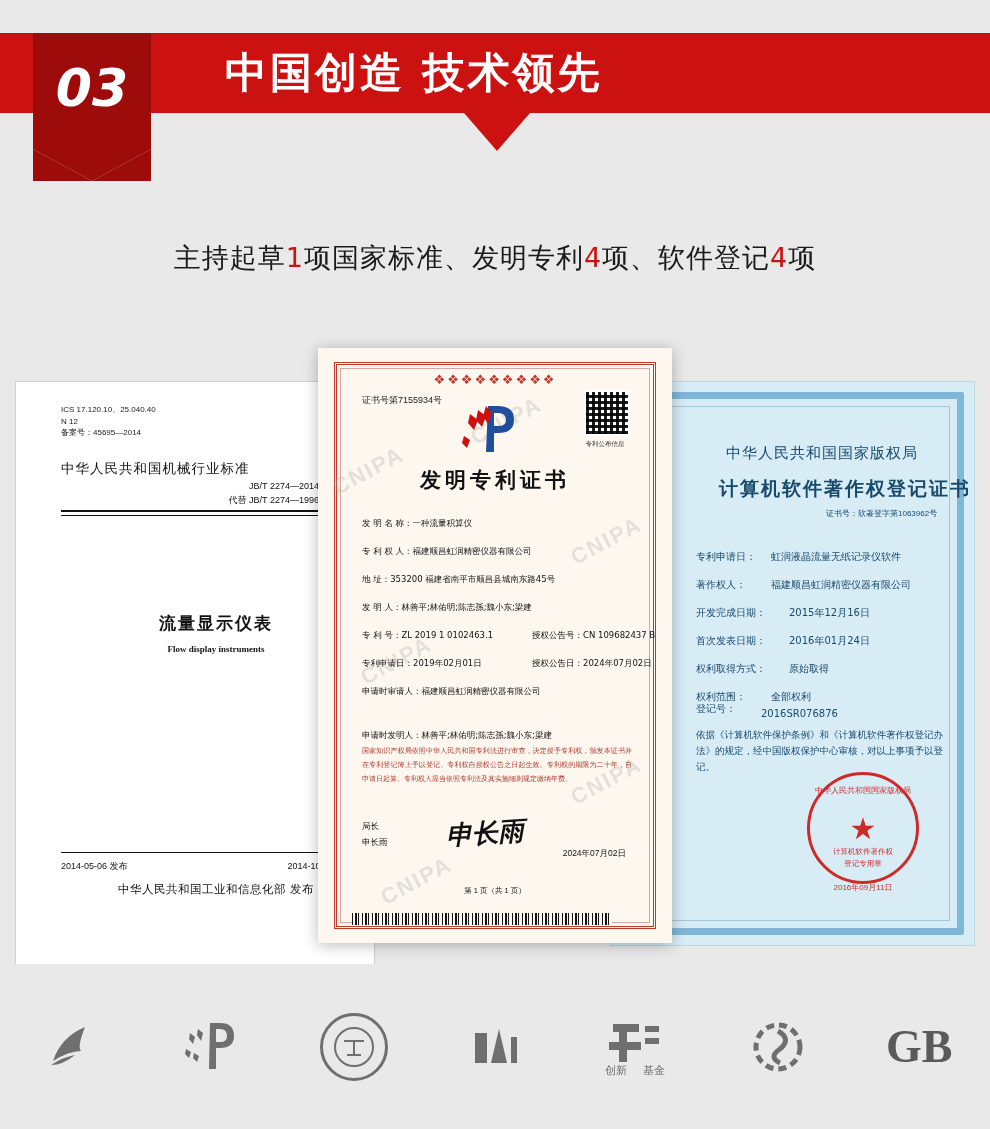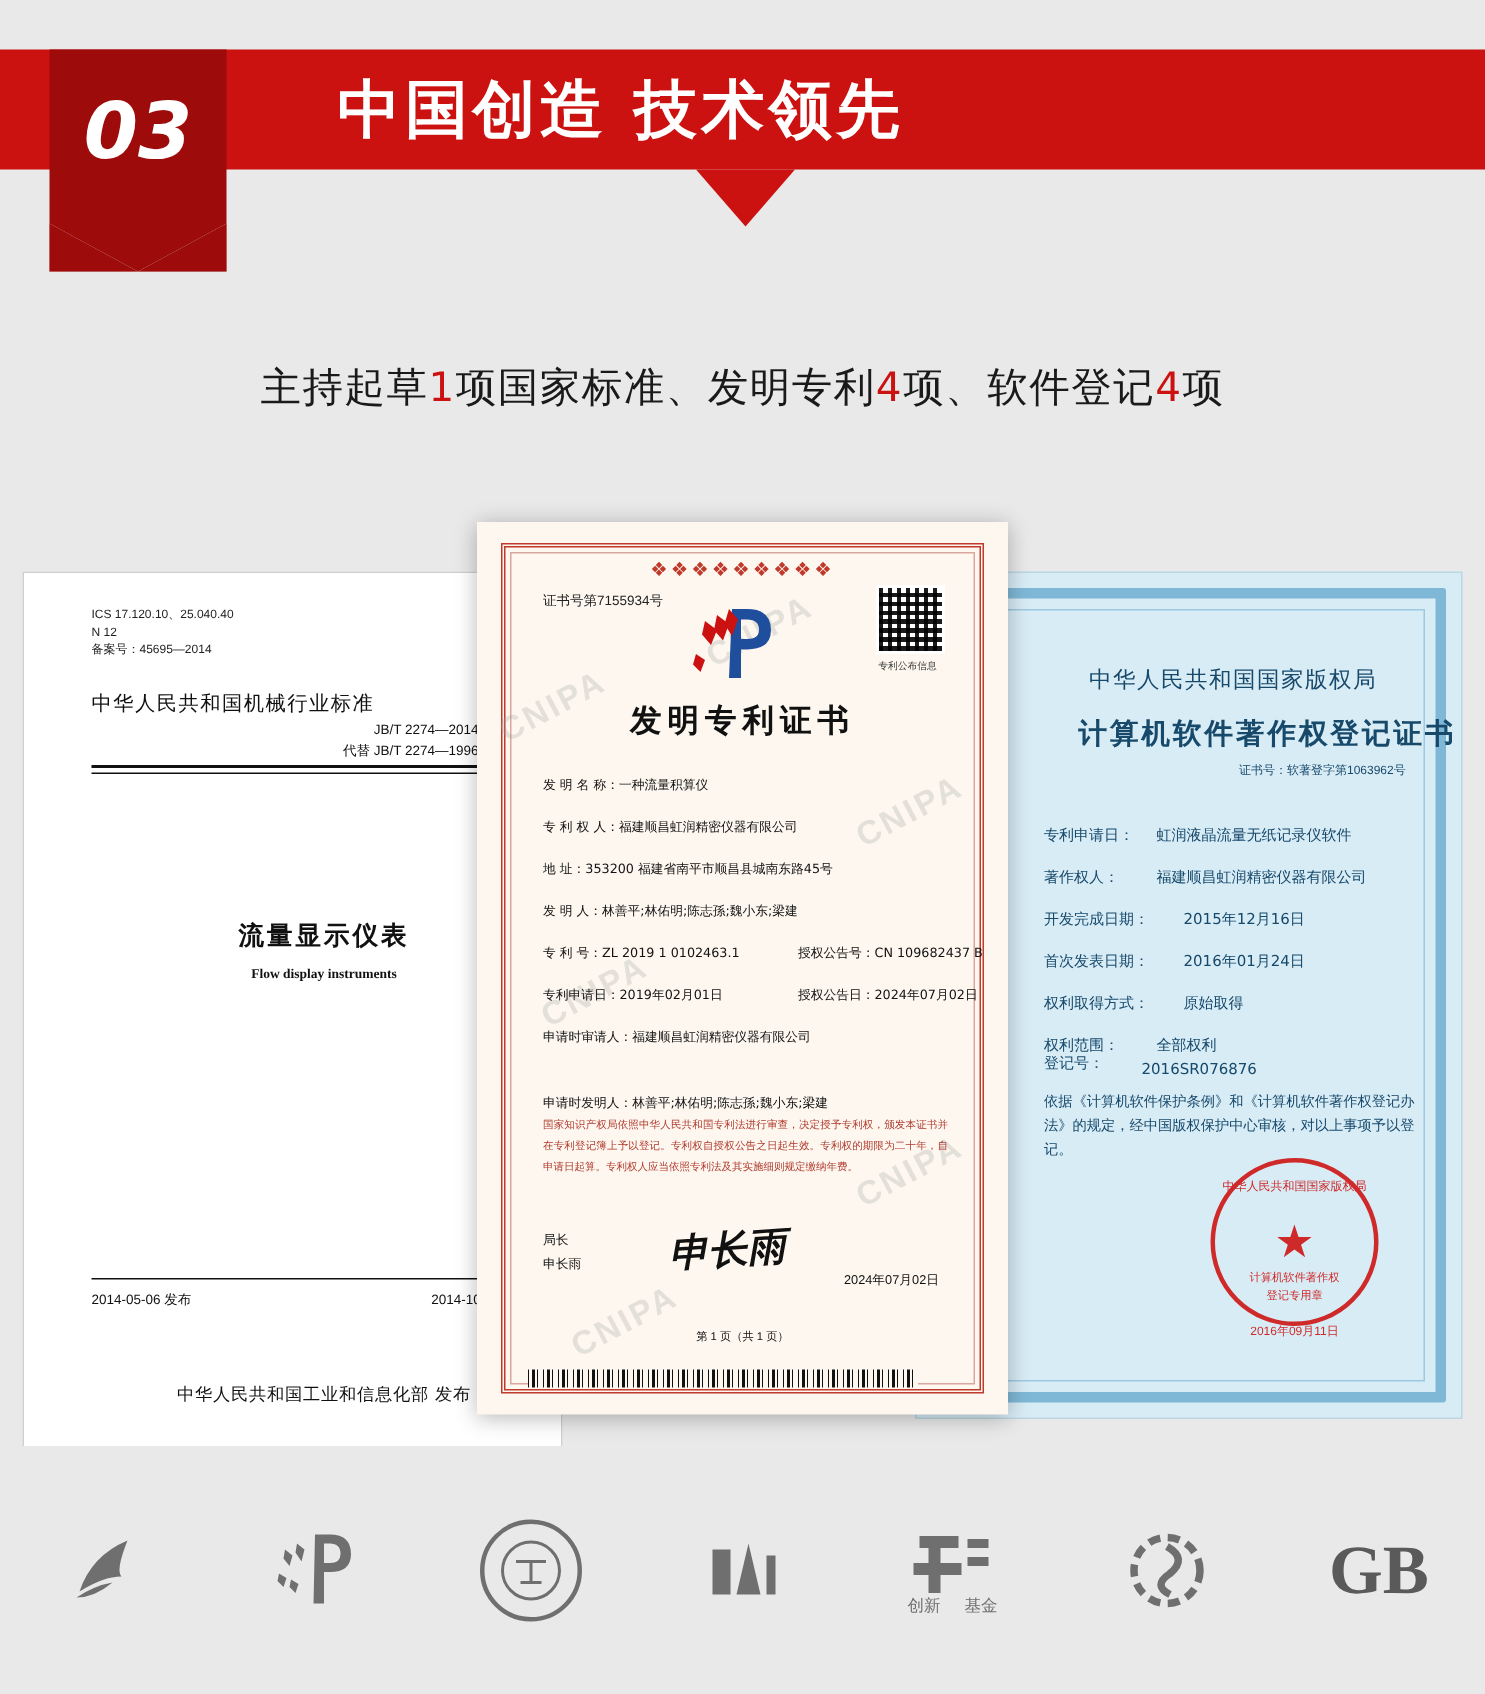--- a/index.html
+++ b/index.html
@@ -104,21 +104,21 @@
   }
   .std-subtitle {
     position:absolute; left:0; top:262px; width:400px; text-align:center;
     font-size:9px; font-weight:bold; color:#111; font-family:"Liberation Serif", serif;
   }
   .std-foot-rule { position:absolute; left:45px; top:470px; width:330px; height:1px; background:#111; }
   .std-date { position:absolute; left:45px; top:478px; font-size:9px; color:#111; }
   .std-date2 { position:absolute; right:20px; top:478px; font-size:9px; color:#111; }
   .std-publisher {
     position:absolute; left:0; top:500px; width:400px; text-align:center;
-    font-size:11.5px; color:#111; font-family:"DejaVu Sans", sans-serif; letter-spacing:.5px;margin-top:40px;
+    font-size:11.5px; color:#111; font-family:"DejaVu Sans", sans-serif; letter-spacing:.5px;
   }
 
   
   .cr-border {
     position:absolute; left:10px; top:10px; right:10px; bottom:10px;
     border: 7px solid #7fb8d6; border-radius:2px;
   }
   .cr-inner { position:absolute; left:24px; top:24px; right:24px; bottom:24px; border:1px solid #9cc9e0; }
   .cr-l1 { position:absolute; left:115px; top:62px; font-size:15px; color:#17496b; letter-spacing:1px; font-family:"DejaVu Sans", sans-serif;}
   .cr-l2 { position:absolute; left:108px; top:94px; font-size:19px; font-weight:bold; color:#17496b; letter-spacing:2px; font-family:"DejaVu Sans", sans-serif;}

